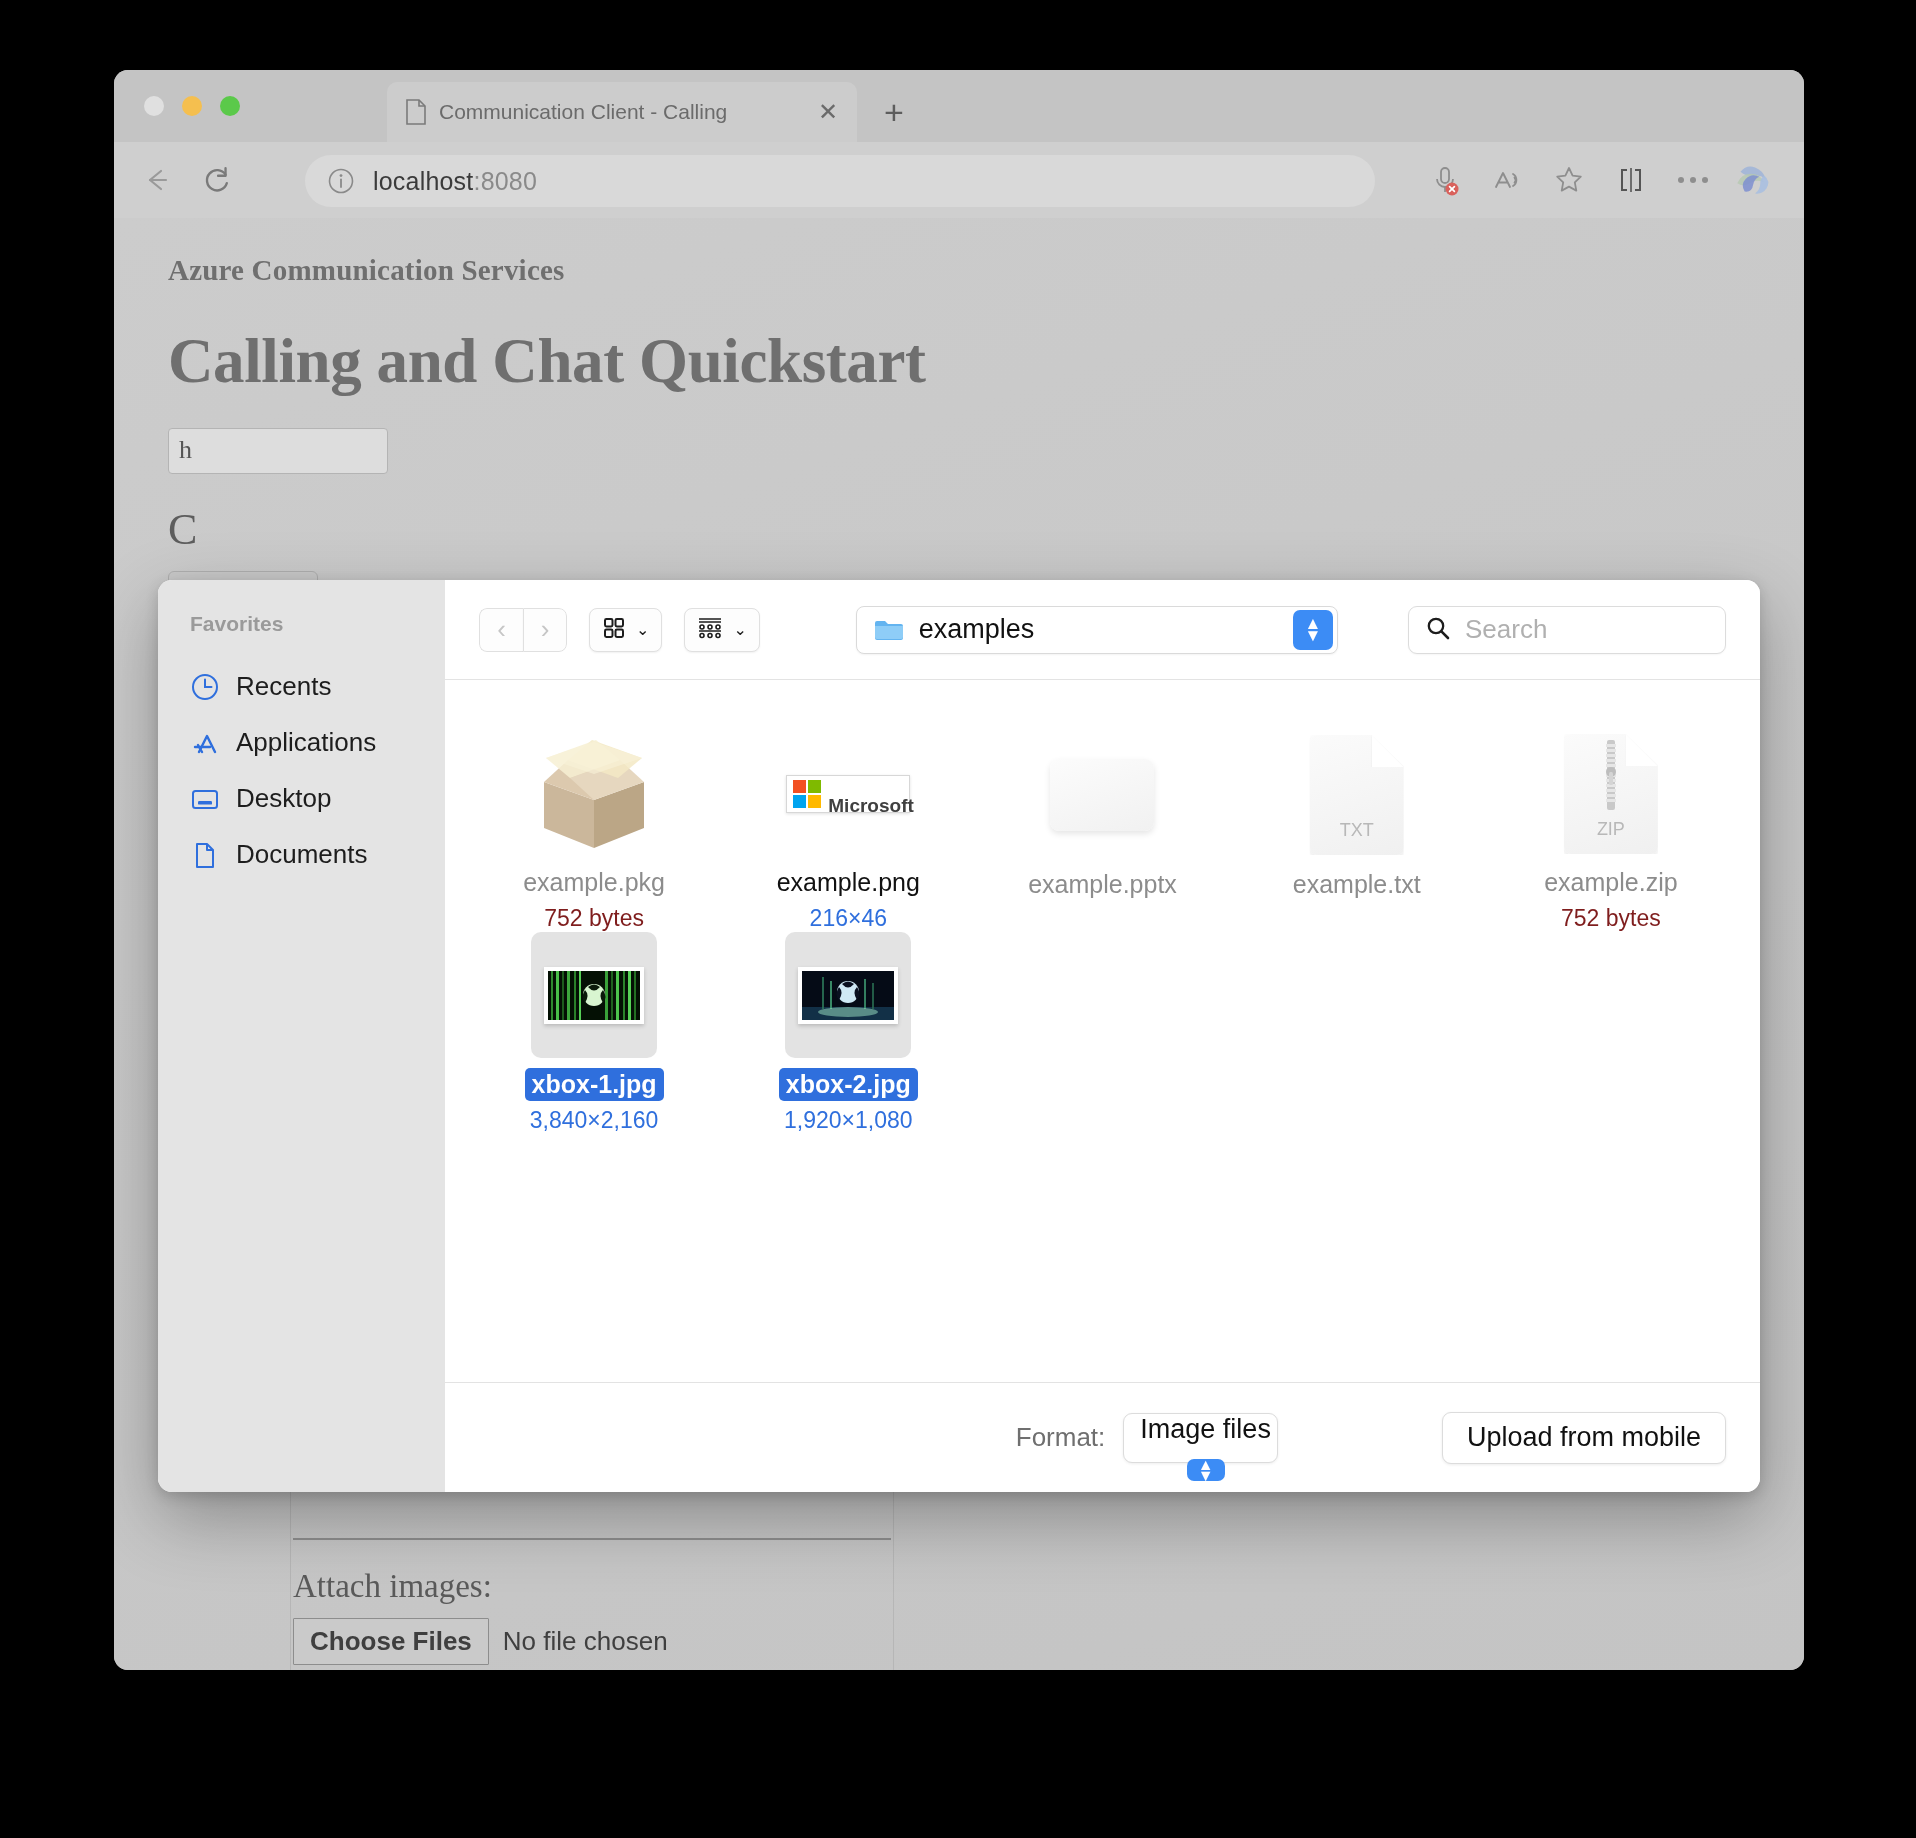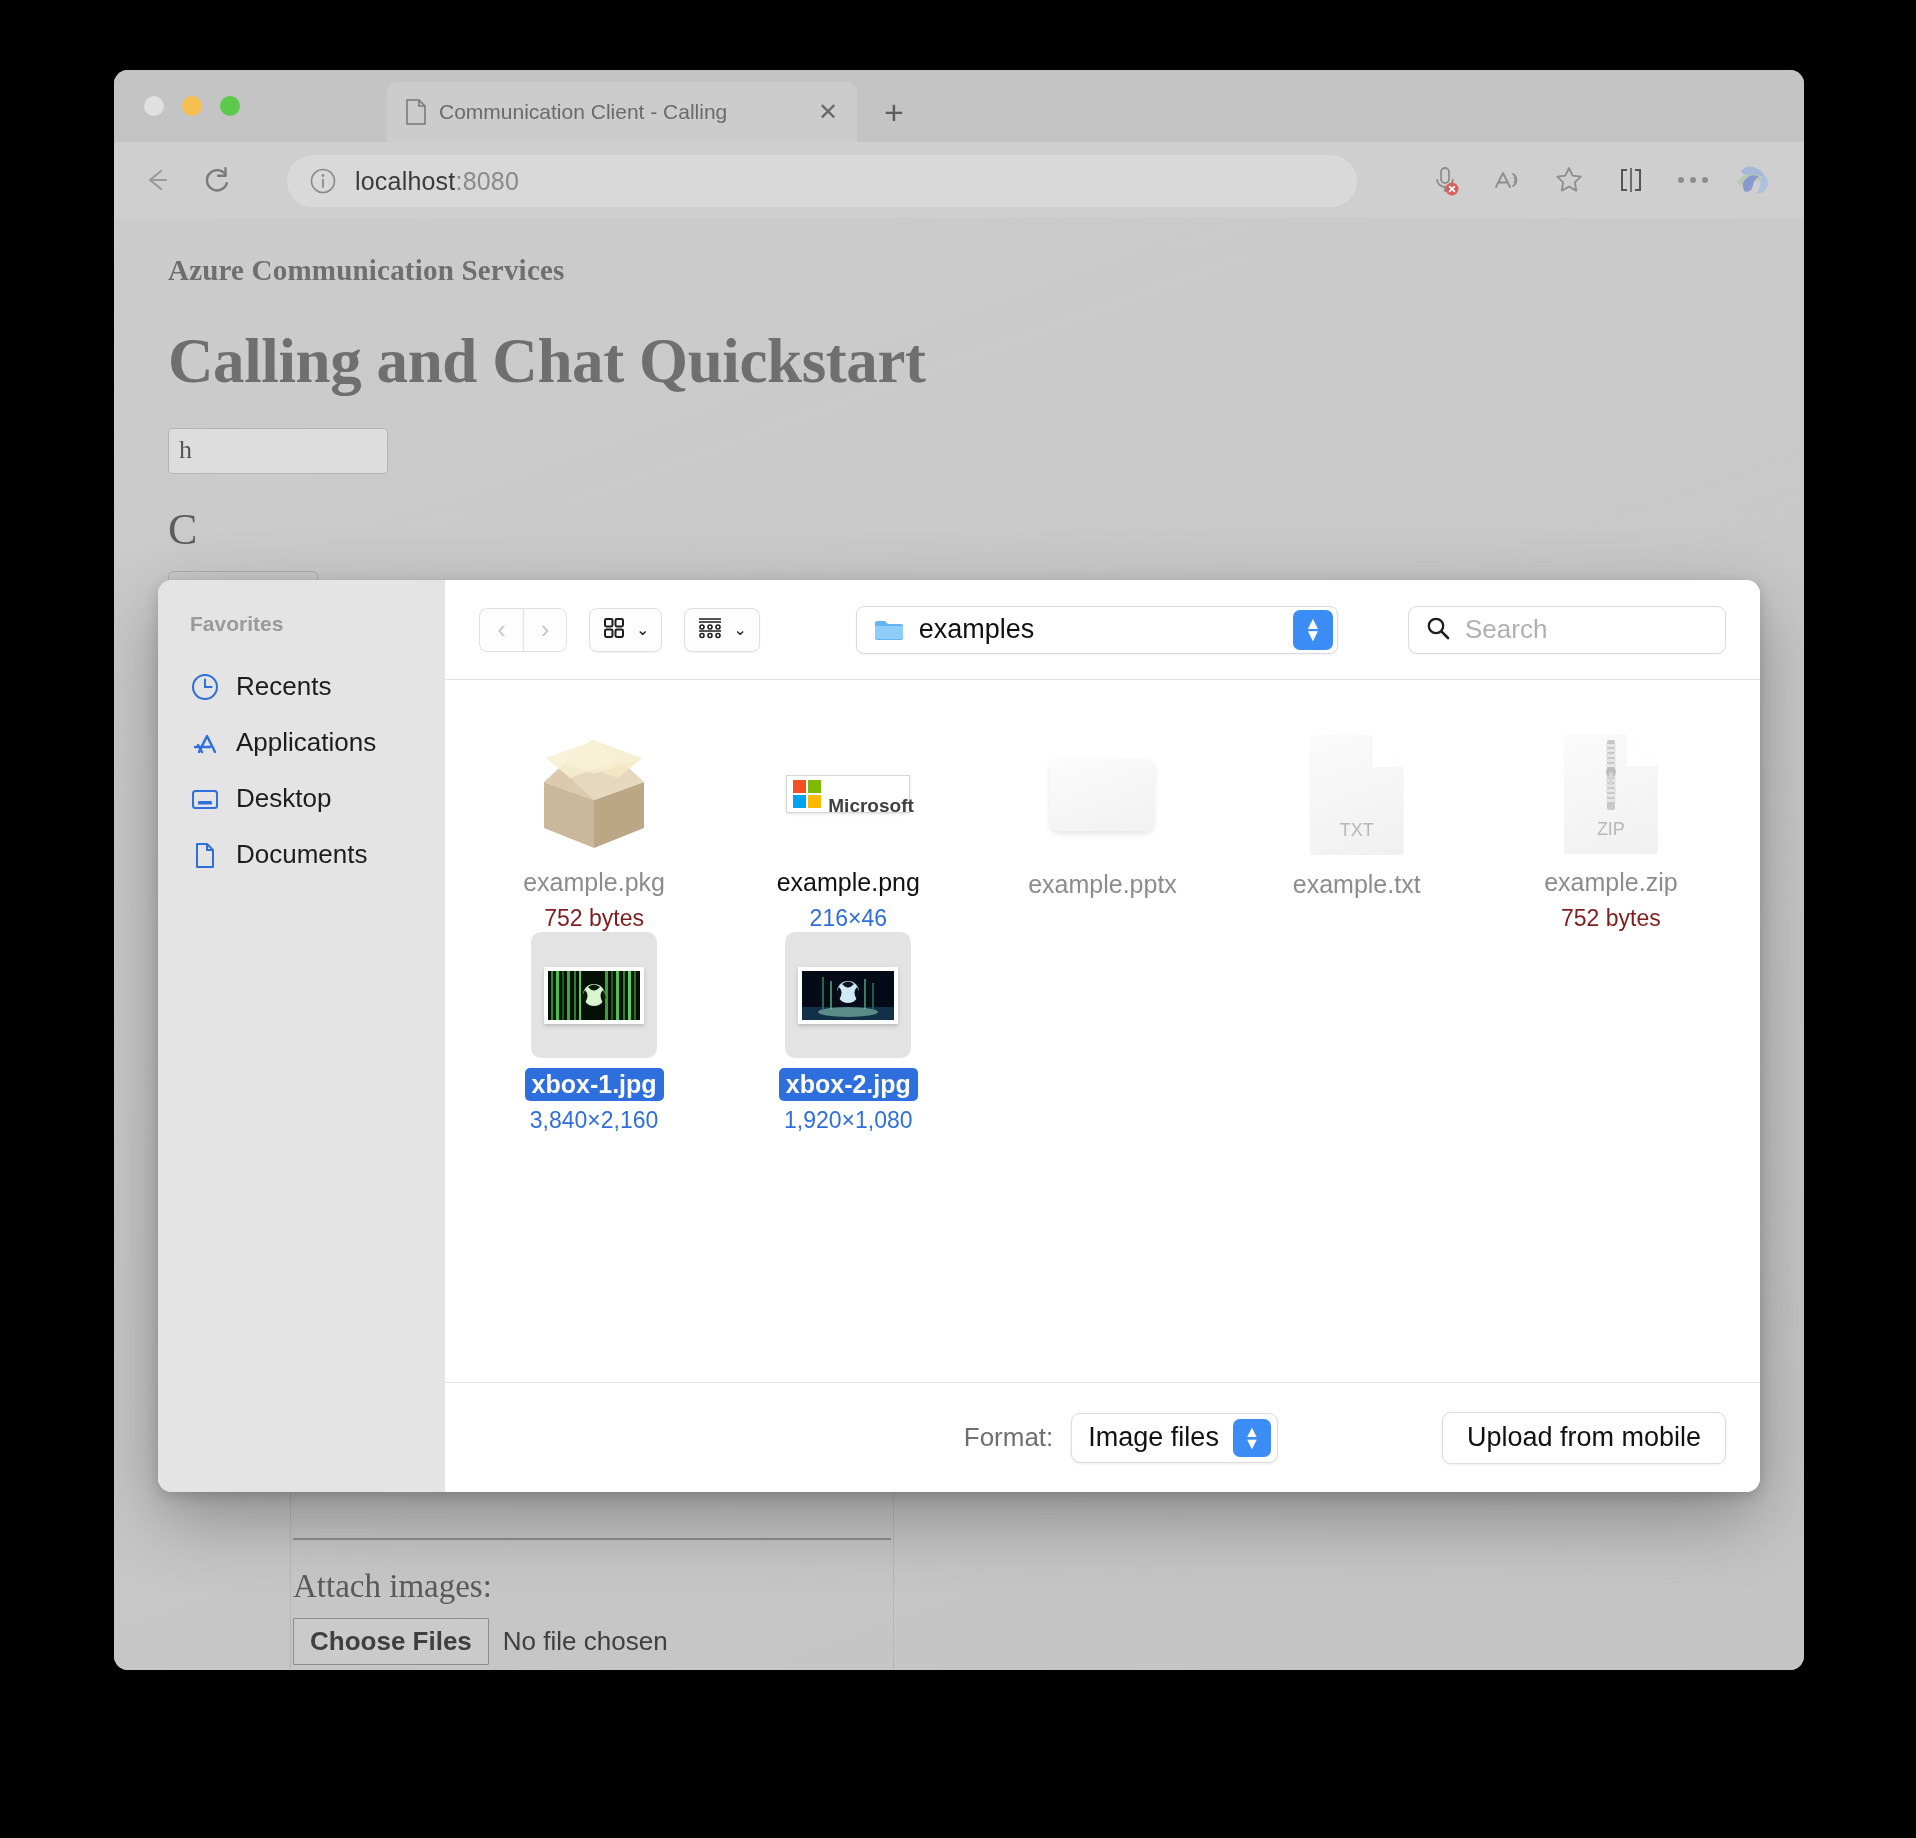--- a/index.html
+++ b/index.html
@@ -74,21 +74,21 @@
     background: #cfcfcf;
     display: flex; align-items: center;
   }
   .nav-btn {
     width: 46px; height: 46px; margin-left: 14px;
     display: flex; align-items: center; justify-content: center;
     color: #9a9a9a;
   }
   .nav-btn:first-child { margin-left: 20px; }
   .omnibox {
-    position: absolute; left: 173px; top: 13px;
+    position: absolute; left: 191px; top: 13px;
     width: 1070px; height: 52px;
     background: #d9d9d9;
     border-radius: 26px;
     display: flex; align-items: center;
     padding-left: 22px; gap: 18px;
   }
   .info-icon { width: 28px; height: 28px; flex: 0 0 auto; }
   .url { font-size: 25px; color: #3b3b3b; letter-spacing: 0.2px; }
   .url .port { color: #8a8a8a; }
 
@@ -379,20 +379,21 @@
   }
   .fmt-label { margin-left: auto; font-size: 26px; color: #6f6f6f; }
   .fmt-pop {
     margin-left: 18px;
     height: 50px;
     background: #fff; border: 1px solid #dcdcdc;
     border-radius: 9px;
     display: flex; align-items: center; gap: 14px;
     padding: 0 6px 0 16px;
     box-shadow: 0 1px 3px rgba(0,0,0,0.07);
+    flex-direction: column;
   }
   .fmt-pop .val { font-size: 27px; color: #111; }
   .fmt-stepper {
     width: 38px; height: 38px; background: #3c8cf5; border-radius: 7px;
     display: flex; flex-direction: column; align-items: center; justify-content: center;
     color: #fff; line-height: 0.7;
   }
   .fmt-stepper span { font-size: 16px; }
   .upload-btn {
     margin-left: 164px;

